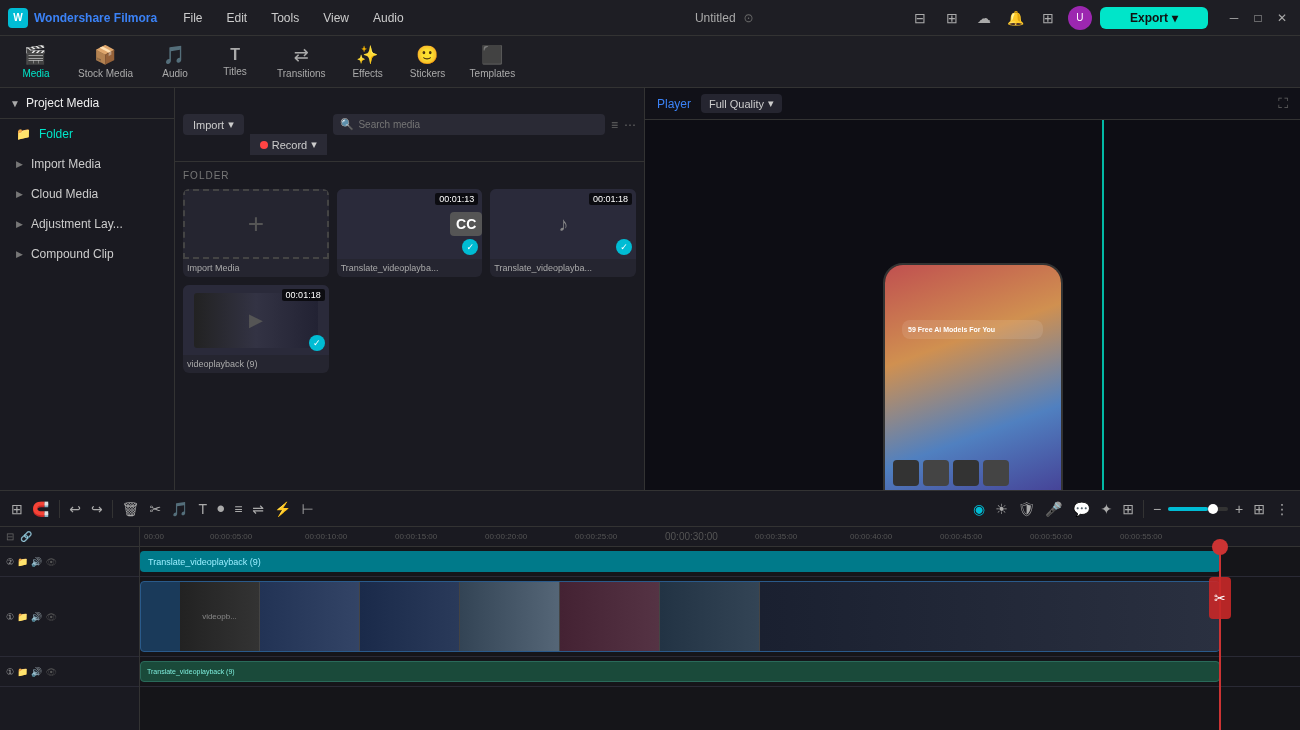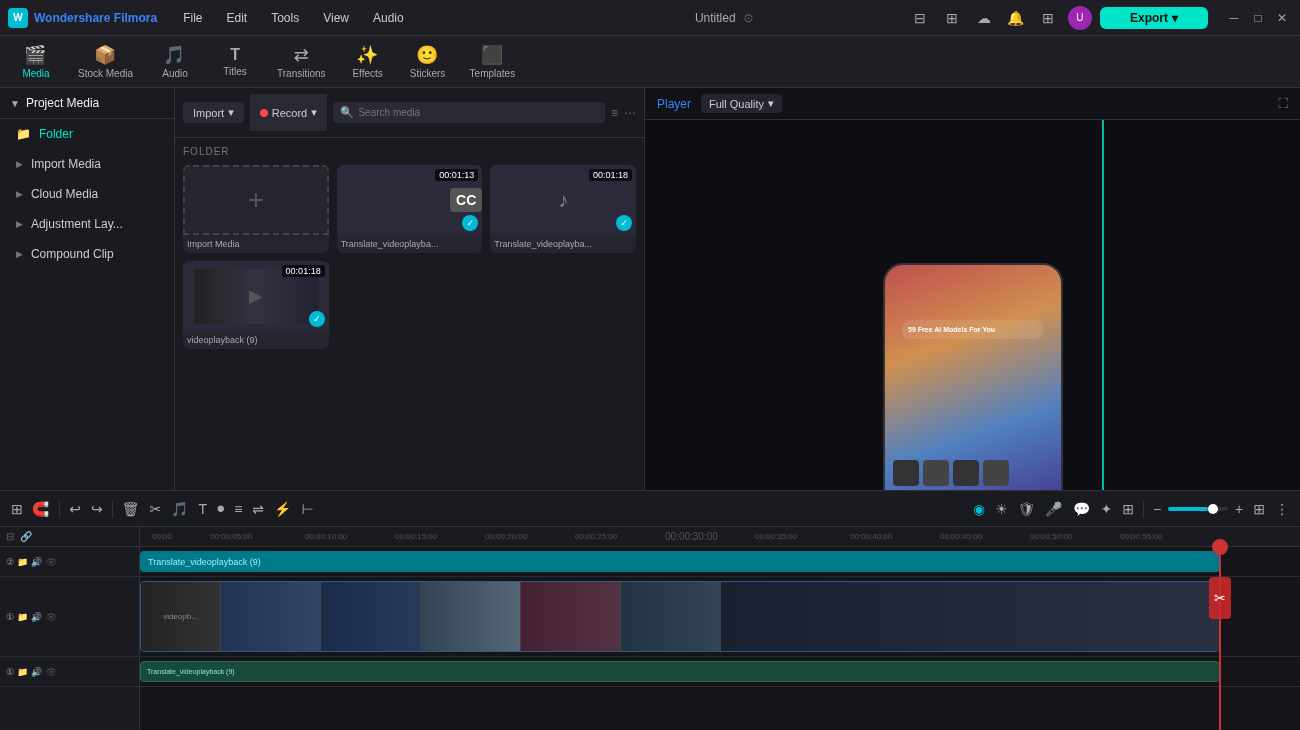--- a/index.html
+++ b/index.html
@@ -38,21 +38,21 @@
     .folder-item .f-icon { color: #777; font-size: 12px; }
     .folder-item .f-label { font-size: 12px; }
     #left-panel .bottom-icons { margin-top: auto; border-top: 1px solid #333; padding: 6px; display: flex; gap: 8px; align-items: center; justify-content: space-between; }
     .bottom-icon { color: #666; font-size: 14px; cursor: pointer; }
     .collapse-btn { color: #666; font-size: 12px; cursor: pointer; }
 
     
     #center-panel { flex: 1; background: #1a1a21; border-right: 1px solid #333; display: flex; flex-direction: column; max-width: 470px; }
     #media-toolbar { padding: 6px 8px; display: flex; align-items: center; gap: 6px; border-bottom: 1px solid #333; }
     .import-btn { background: #2a2a35; border: none; color: #ccc; padding: 4px 10px; border-radius: 4px; font-size: 11px; cursor: pointer; display: flex; align-items: center; gap: 4px; }
-    .record-btn { background: #2a2a35; border: none; color: #ccc; padding: 12px 10px; border-radius: 0; font-size: 11px; cursor: pointer; display: flex; align-items: center; gap: 4px; }
+    .record-btn { background: #2a2a35; border: none; color: #ccc; padding: 4px 10px; border-radius: 0; font-size: 11px; cursor: pointer; display: flex; align-items: center; gap: 4px; margin-top: 40px; }
     .record-dot { width: 8px; height: 8px; border-radius: 50%; background: #f44; display: inline-block; }
     .search-bar { flex: 1; background: #2a2a35; border: none; color: #ccc; padding: 4px 8px; border-radius: 4px; font-size: 11px; display: flex; align-items: center; gap: 4px; }
     .search-bar input { background: transparent; border: none; color: #ccc; font-size: 10px; outline: none; width: 100%; }
     #media-content { padding: 8px; flex: 1; overflow: hidden; }
     .folder-label { color: #777; font-size: 10px; margin-bottom: 8px; letter-spacing: 1px; }
     .media-grid { display: grid; grid-template-columns: repeat(3, 1fr); gap: 8px; }
     .media-card { background: #252530; border-radius: 6px; overflow: hidden; cursor: pointer; position: relative; }
     .media-card .thumb { width: 100%; height: 70px; display: flex; align-items: center; justify-content: center; position: relative; }
     .media-card .thumb.import-thumb { border: 2px dashed #444; }
     .media-card .thumb.import-thumb .plus { font-size: 28px; color: #555; }
@@ -396,21 +396,21 @@
             <span style="color:#555; font-size:9px; cursor:pointer;">🔊</span>
             <span style="color:#555; font-size:9px; cursor:pointer;">👁</span>
           </div>
         </div>
       </div>
 
       <div style="flex:1; position:relative; overflow:hidden; display:flex; flex-direction:column;">
 
         <div style="height:20px; background:#1a1a21; border-bottom:1px solid #333; position:relative; overflow:hidden;">
           <div style="position:absolute; top:0; left:0; right:0; height:100%; display:flex; align-items:center;">
-            <span style="position:absolute; left:12px; color:#555; font-size:8px;">00:00</span>
+            <span style="position:absolute; left:4px; color:#555; font-size:8px;">00:00</span>
             <span style="position:absolute; left:70px; color:#555; font-size:8px;">00:00:05:00</span>
             <span style="position:absolute; left:165px; color:#555; font-size:8px;">00:00:10:00</span>
             <span style="position:absolute; left:255px; color:#555; font-size:8px;">00:00:15:00</span>
             <span style="position:absolute; left:345px; color:#555; font-size:8px;">00:00:20:00</span>
             <span style="position:absolute; left:435px; color:#555; font-size:8px;">00:00:25:00</span>
             <span style="position:absolute; left:525px; color:#555; font-size:10px;">00:00:30:00</span>
             <span style="position:absolute; left:615px; color:#555; font-size:8px;">00:00:35:00</span>
             <span style="position:absolute; left:710px; color:#555; font-size:8px;">00:00:40:00</span>
             <span style="position:absolute; left:800px; color:#555; font-size:8px;">00:00:45:00</span>
             <span style="position:absolute; left:890px; color:#555; font-size:8px;">00:00:50:00</span>
@@ -422,21 +422,21 @@
 
           <div style="height:30px; border-bottom:1px solid #2a2a35; position:relative;">
             <div style="position:absolute; left:0; right:80px; top:4px; bottom:4px; background:#007a8a; border-radius:4px; display:flex; align-items:center;">
               <span style="color:#9ef; font-size:9px; padding:0 8px; white-space:nowrap;">Translate_videoplayback (9)</span>
             </div>
           </div>
 
           <div style="height:80px; border-bottom:1px solid #2a2a35; position:relative;">
             <div style="position:absolute; left:0; right:80px; top:4px; bottom:4px; background:#1a3a5a; border:1px solid #2a5a8a; border-radius:4px; overflow:hidden; display:flex;">
 
-              <div style="width:80px; height:100%; background:linear-gradient(90deg,#222,#333); border-right:1px solid #444; display:flex; align-items:center; justify-content:center;">
+              <div style="width:80px; height:100%; background:linear-gradient(90deg,#222,#333); border-right:1px solid #444; display:flex; align-items:center; justify-content:center;margin-left:39px;">
                 <span style="color:#888; font-size:8px;">videopb...</span>
               </div>
               <div style="width:100px; height:100%; background:linear-gradient(90deg,#223355,#334466); border-right:1px solid #444;"></div>
               <div style="width:100px; height:100%; background:linear-gradient(90deg,#1a2a4a,#2a3a5a); border-right:1px solid #444;"></div>
               <div style="width:100px; height:100%; background:linear-gradient(90deg,#334455,#556677); border-right:1px solid #444;"></div>
               <div style="width:100px; height:100%; background:linear-gradient(90deg,#442233,#553344); border-right:1px solid #444;"></div>
               <div style="width:100px; height:100%; background:linear-gradient(90deg,#223344,#334455); border-right:1px solid #444;"></div>
               <div style="flex:1; background:linear-gradient(90deg,#1a2030,#2a3040);"></div>
             </div>
           </div>

